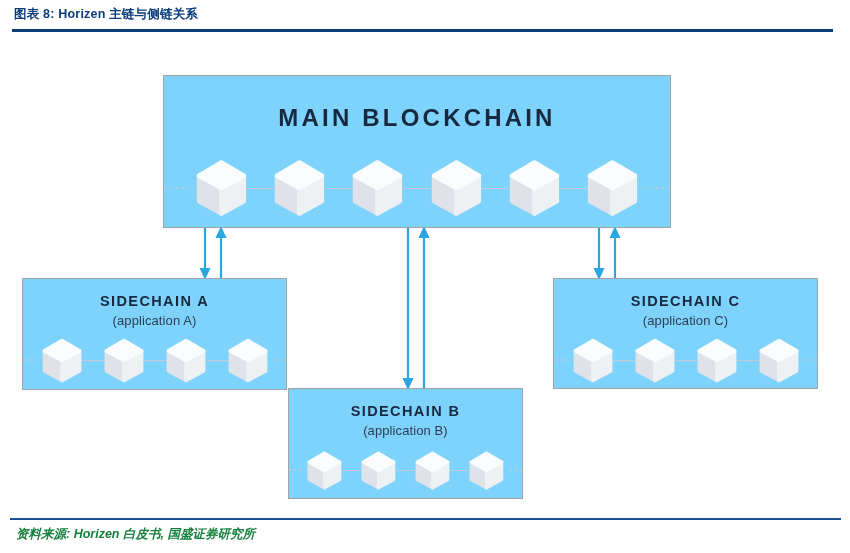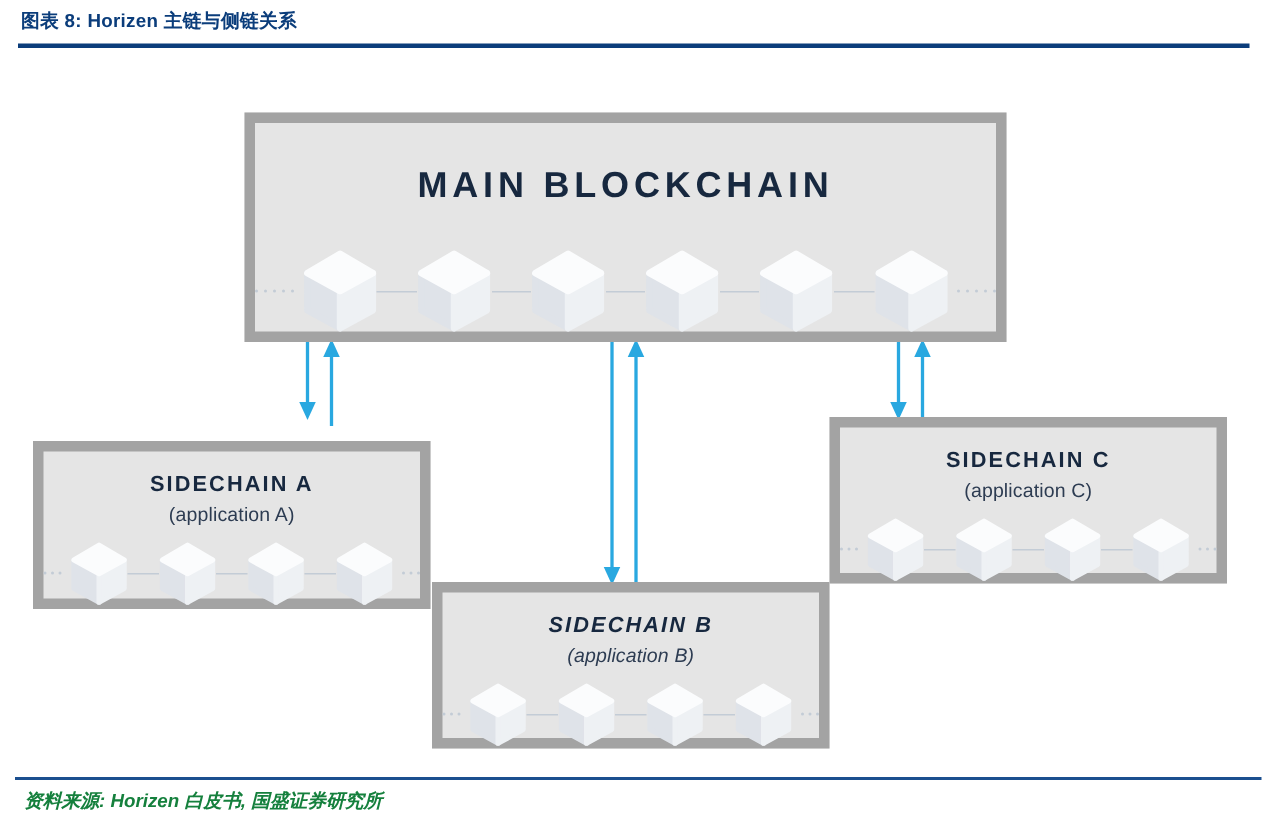--- a/index.html
+++ b/index.html
@@ -61,28 +61,28 @@
     left: 0;
     top: 36px;
     width: 850px;
     height: 478px;
     background: #ffffff;
   }
 
   
   .chain-box {
     position: absolute;
-    border: 7px solid #a3a3a3;
-    background: #e5e5e5;
+    border: 1px solid #a3a3a3;
+    background: #7dd3fc;
     box-sizing: border-box;
   }
   #main-chain-box   { left: 163px; top: 39px;  width: 508px; height: 153px; }
-  #sidechain-a-box  { left: 22px;  top: 242px; width: 265px; height: 112px; margin-top: 16px; }
+  #sidechain-a-box  { left: 22px;  top: 242px; width: 265px; height: 112px; }
   #sidechain-c-box  { left: 553px; top: 242px; width: 265px; height: 111px; }
-  #sidechain-b-box  { left: 288px; top: 352px; width: 265px; height: 111px; font-style: italic; }
+  #sidechain-b-box  { left: 288px; top: 352px; width: 235px; height: 111px; }
 
   
   .box-title {
     position: absolute;
     left: 0; right: 0;
     text-align: center;
     color: #17283f;
     font-weight: bold;
   }
   .box-subtitle {

